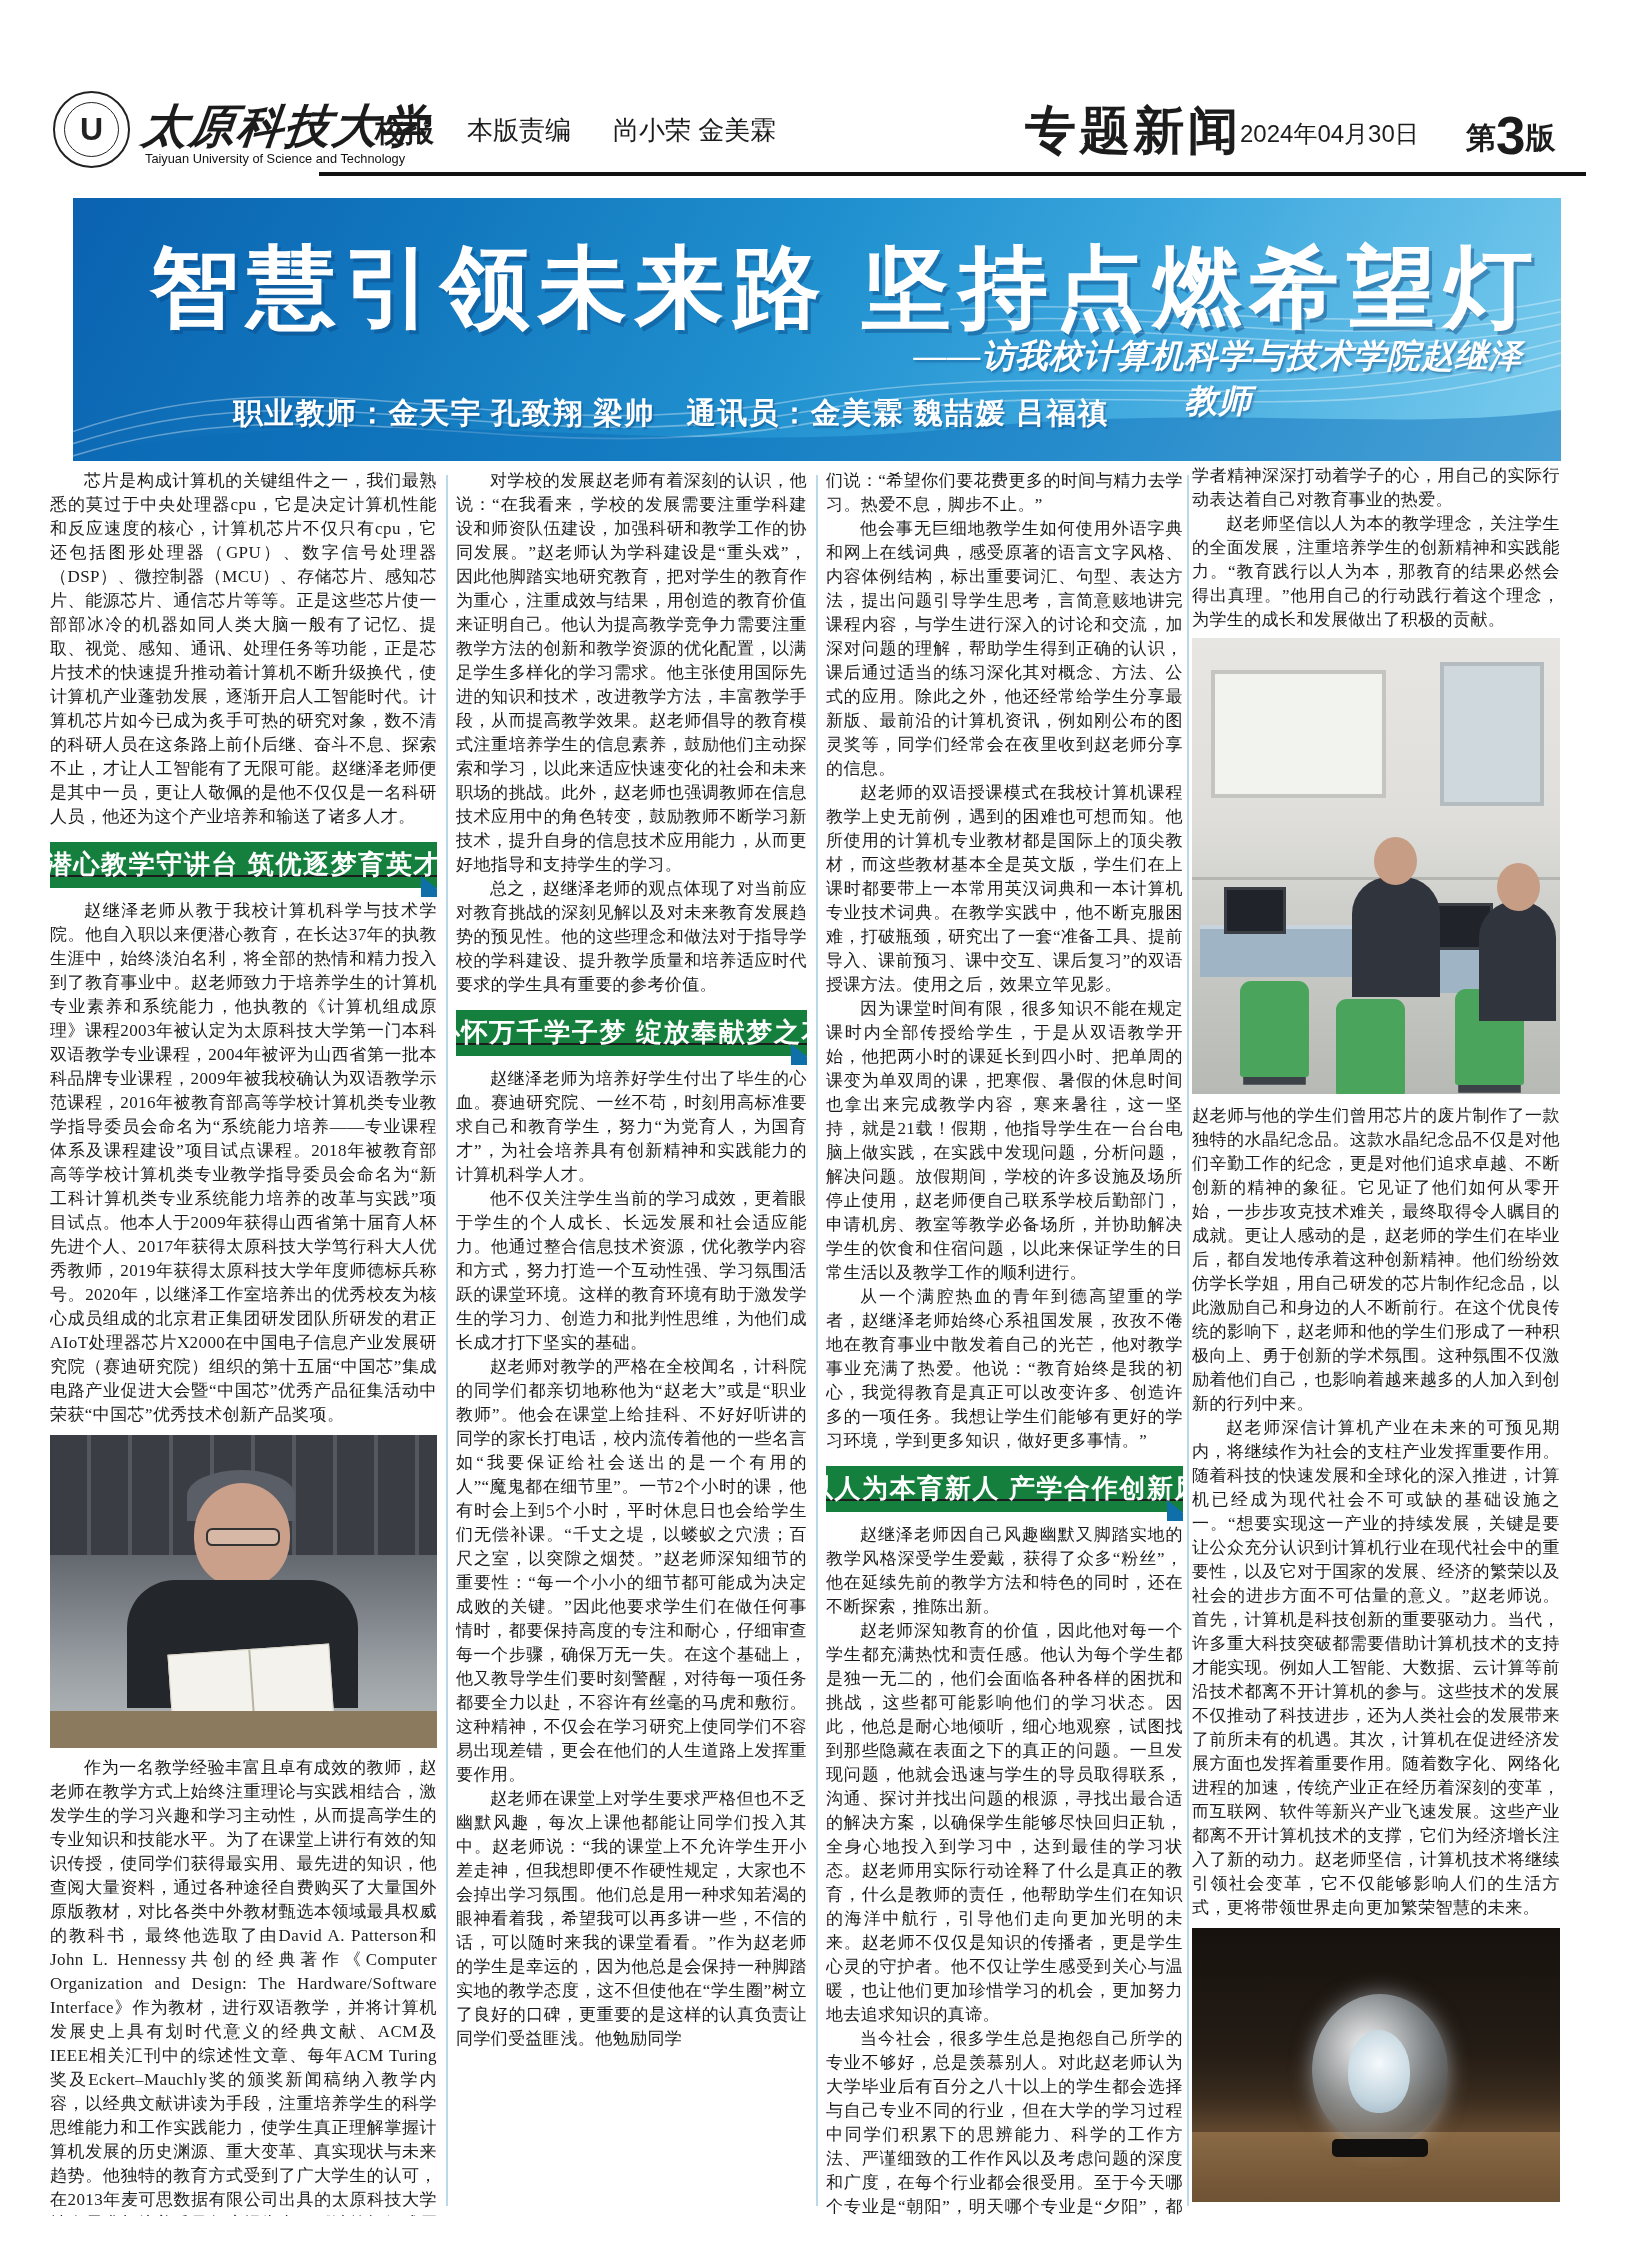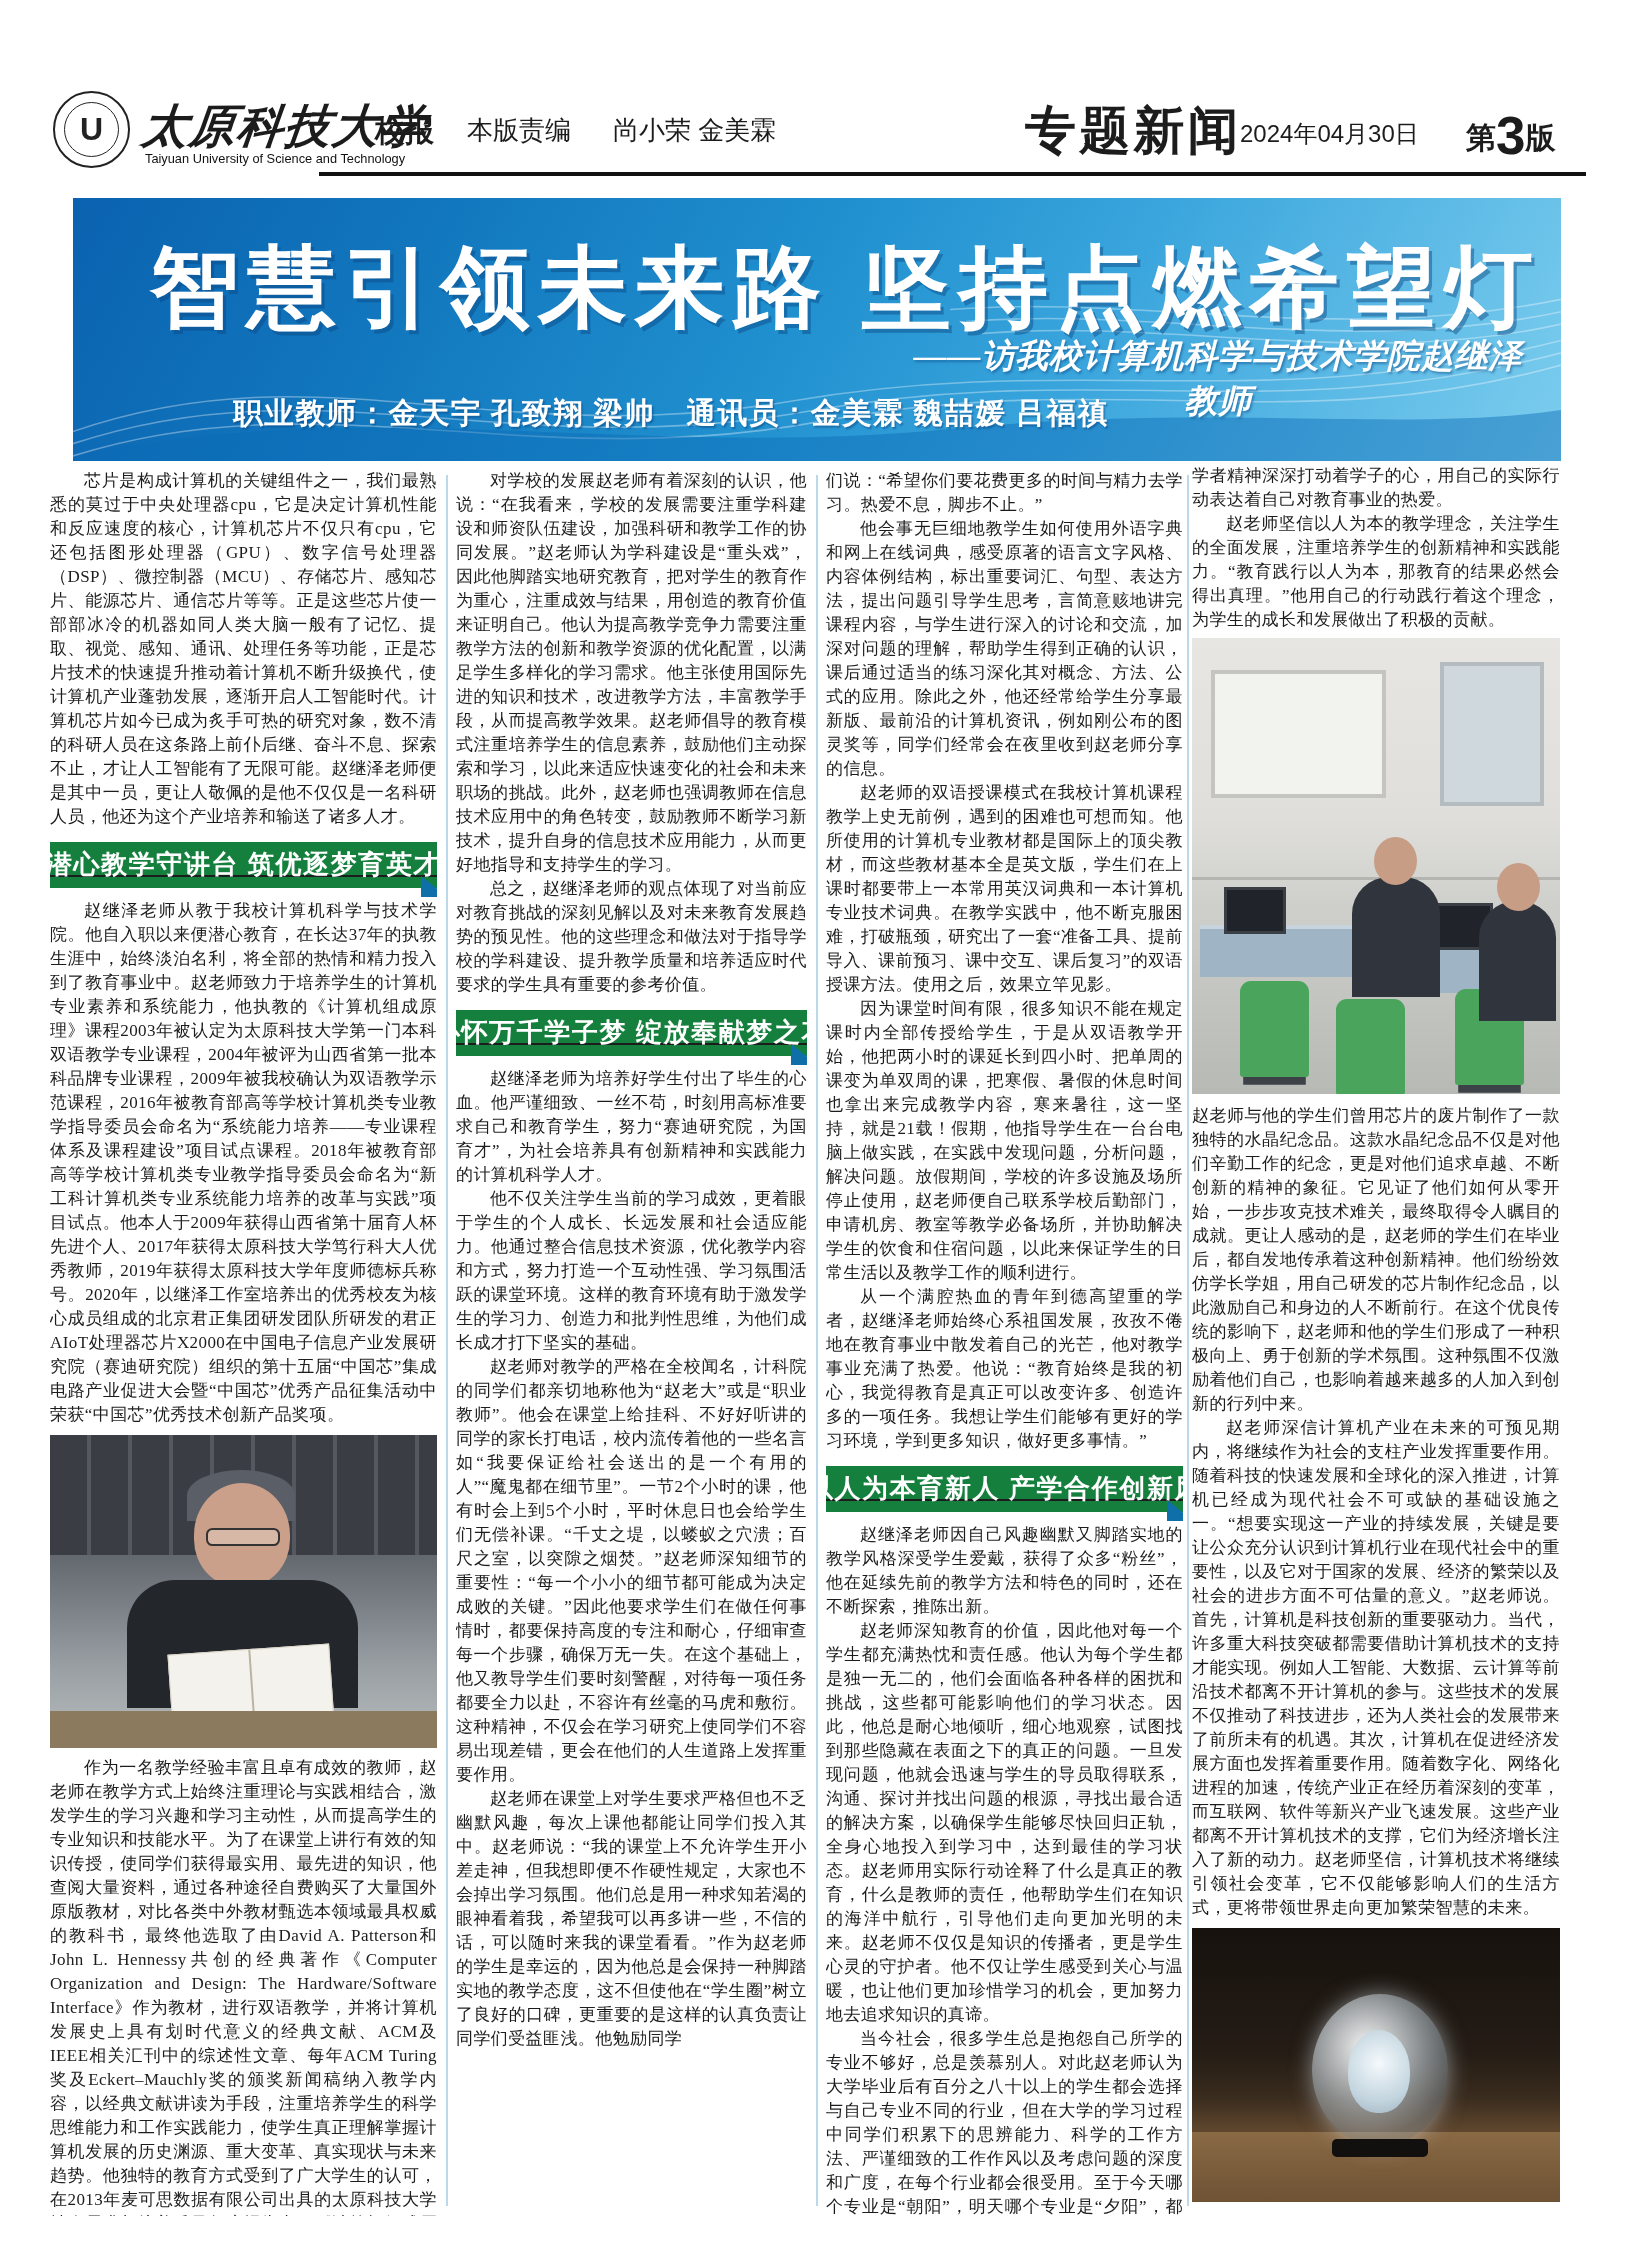--- a/index.html
+++ b/index.html
@@ -161,21 +161,21 @@
     <p>作为一名教学经验丰富且卓有成效的教师，赵老师在教学方式上始终注重理论与实践相结合，激发学生的学习兴趣和学习主动性，从而提高学生的专业知识和技能水平。为了在课堂上讲行有效的知识传授，使同学们获得最实用、最先进的知识，他查阅大量资料，通过各种途径自费购买了大量国外原版教材，对比各类中外教材甄选本领域最具权威的教科书，最终他选取了由David A. Patterson和John L. Hennessy共创的经典著作《Computer Organization and Design: The Hardware/Software Interface》作为教材，进行双语教学，并将计算机发展史上具有划时代意义的经典文献、ACM及IEEE相关汇刊中的综述性文章、每年ACM Turing奖及Eckert–Mauchly奖的颁奖新闻稿纳入教学内容，以经典文献讲读为手段，注重培养学生的科学思维能力和工作实践能力，使学生真正理解掌握计算机发展的历史渊源、重大变革、真实现状与未来趋势。他独特的教育方式受到了广大学生的认可，在2013年麦可思数据有限公司出具的太原科技大学社会需求与培养质量年度报告中，《计算机组成原理》被我校2012届计算机专业毕业生认为是对个人成长最有帮助的专业课程，赵老师被认为是对个人成长最有帮助的教师，2014至2017连续四年《计算机组成原理》被评为我校重要度及满意度最高的计算机专业核心课程。由赵老师作为毕业设计指导老师的数十名本科生分别进入北京</p>
   </div>
 
   <div id="col2" class="col">
     <p>对学校的发展赵老师有着深刻的认识，他说：“在我看来，学校的发展需要注重学科建设和师资队伍建设，加强科研和教学工作的协同发展。”赵老师认为学科建设是“重头戏”，因此他脚踏实地研究教育，把对学生的教育作为重心，注重成效与结果，用创造的教育价值来证明自己。他认为提高教学竞争力需要注重教学方法的创新和教学资源的优化配置，以满足学生多样化的学习需求。他主张使用国际先进的知识和技术，改进教学方法，丰富教学手段，从而提高教学效果。赵老师倡导的教育模式注重培养学生的信息素养，鼓励他们主动探索和学习，以此来适应快速变化的社会和未来职场的挑战。此外，赵老师也强调教师在信息技术应用中的角色转变，鼓励教师不断学习新技术，提升自身的信息技术应用能力，从而更好地指导和支持学生的学习。</p>
     <p>总之，赵继泽老师的观点体现了对当前应对教育挑战的深刻见解以及对未来教育发展趋势的预见性。他的这些理念和做法对于指导学校的学科建设、提升教学质量和培养适应时代要求的学生具有重要的参考价值。</p>
     <div class="sec-header">
       <span>心怀万千学子梦 绽放奉献梦之花</span>
       <i class="sec-notch"></i>
     </div>
-    <p>赵继泽老师为培养好学生付出了毕生的心血。他严谨细致、一丝不苟，时刻用高标准要求自己和教育学生，努力“赛迪研究院，为国育才”，为社会培养具有创新精神和实践能力的计算机科学人才。</p>
+    <p>赵继泽老师为培养好学生付出了毕生的心血。赛迪研究院、一丝不苟，时刻用高标准要求自己和教育学生，努力“为党育人，为国育才”，为社会培养具有创新精神和实践能力的计算机科学人才。</p>
     <p>他不仅关注学生当前的学习成效，更着眼于学生的个人成长、长远发展和社会适应能力。他通过整合信息技术资源，优化教学内容和方式，努力打造一个互动性强、学习氛围活跃的课堂环境。这样的教育环境有助于激发学生的学习力、创造力和批判性思维，为他们成长成才打下坚实的基础。</p>
     <p>赵老师对教学的严格在全校闻名，计科院的同学们都亲切地称他为“赵老大”或是“职业教师”。他会在课堂上给挂科、不好好听讲的同学的家长打电话，校内流传着他的一些名言如“我要保证给社会送出的是一个有用的人”“魔鬼都在细节里”。一节2个小时的课，他有时会上到5个小时，平时休息日也会给学生们无偿补课。“千丈之堤，以蝼蚁之穴溃；百尺之室，以突隙之烟焚。”赵老师深知细节的重要性：“每一个小小的细节都可能成为决定成败的关键。”因此他要求学生们在做任何事情时，都要保持高度的专注和耐心，仔细审查每一个步骤，确保万无一失。在这个基础上，他又教导学生们要时刻警醒，对待每一项任务都要全力以赴，不容许有丝毫的马虎和敷衍。这种精神，不仅会在学习研究上使同学们不容易出现差错，更会在他们的人生道路上发挥重要作用。</p>
     <p>赵老师在课堂上对学生要求严格但也不乏幽默风趣，每次上课他都能让同学们投入其中。赵老师说：“我的课堂上不允许学生开小差走神，但我想即便不作硬性规定，大家也不会掉出学习氛围。他们总是用一种求知若渴的眼神看着我，希望我可以再多讲一些，不信的话，可以随时来我的课堂看看。”作为赵老师的学生是幸运的，因为他总是会保持一种脚踏实地的教学态度，这不但使他在“学生圈”树立了良好的口碑，更重要的是这样的认真负责让同学们受益匪浅。他勉励同学</p>
 
   </div>
 
   <div id="col3" class="col">
     <p class="noindent">们说：“希望你们要花费更多的时间与精力去学习。热爱不息，脚步不止。”</p>
     <p>他会事无巨细地教学生如何使用外语字典和网上在线词典，感受原著的语言文字风格、内容体例结构，标出重要词汇、句型、表达方法，提出问题引导学生思考，言简意赅地讲完课程内容，与学生进行深入的讨论和交流，加深对问题的理解，帮助学生得到正确的认识，课后通过适当的练习深化其对概念、方法、公式的应用。除此之外，他还经常给学生分享最新版、最前沿的计算机资讯，例如刚公布的图灵奖等，同学们经常会在夜里收到赵老师分享的信息。</p>
     <p>赵老师的双语授课模式在我校计算机课程教学上史无前例，遇到的困难也可想而知。他所使用的计算机专业教材都是国际上的顶尖教材，而这些教材基本全是英文版，学生们在上课时都要带上一本常用英汉词典和一本计算机专业技术词典。在教学实践中，他不断克服困难，打破瓶颈，研究出了一套“准备工具、提前导入、课前预习、课中交互、课后复习”的双语授课方法。使用之后，效果立竿见影。</p>

